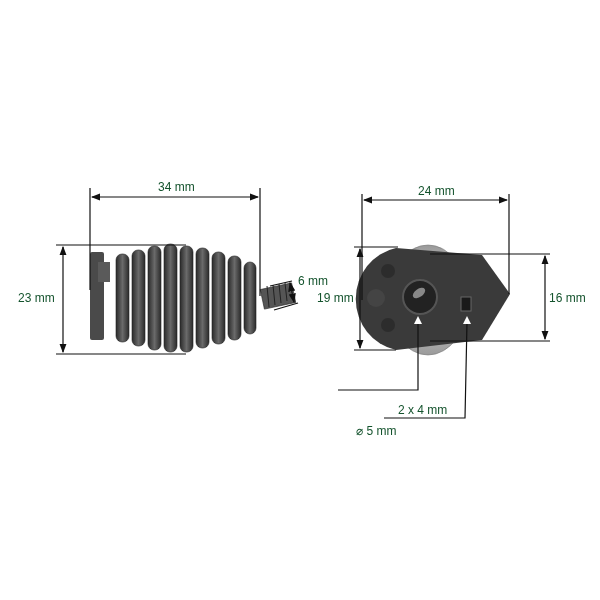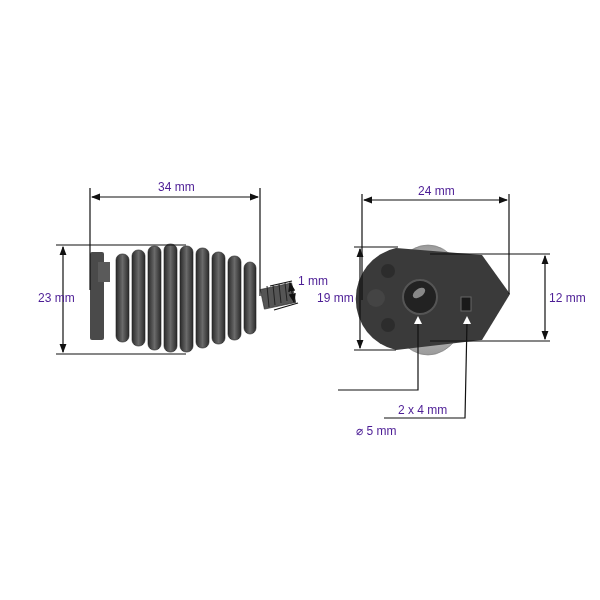--- a/index.html
+++ b/index.html
@@ -1,18 +1,18 @@
 <!DOCTYPE html>
 <html><head>
 <meta charset="utf-8">
 <style>
   html,body{margin:0;padding:0;background:#ffffff;}
   body{width:600px;height:600px;position:relative;overflow:hidden;font-family:"Liberation Sans",sans-serif;}
   svg{position:absolute;left:0;top:0;}
-  .lbl{position:absolute;font-size:12px;color:#4c1d95;white-space:nowrap;line-height:14px;}
+  .lbl{position:absolute;font-size:12px;color:#14532d;white-space:nowrap;line-height:14px;}
 </style>
 </head>
 <body>
 
 <svg width="600" height="600" viewBox="0 0 600 600">
   <defs>
     <marker id="ar" markerWidth="8" markerHeight="8" refX="7" refY="4" orient="auto">
       <path d="M0,1 L8,4 L0,7 Z" fill="#111"></path>
     </marker>
     <marker id="al" markerWidth="8" markerHeight="8" refX="1" refY="4" orient="auto">
@@ -101,20 +101,20 @@
     <polyline points="338,390 418,390 418,322"></polyline>
     <polyline points="384,418 465,418 467,322"></polyline>
   </g>
   <g fill="#fff" stroke="none">
     <path d="M418,316 L414,324 L422,324 Z"></path>
     <path d="M467,316 L463,324 L471,324 Z"></path>
   </g>
 </svg>
 
 <div class="lbl" style="left:158px;top:180px;">34 mm</div>
-<div class="lbl" style="left:18px;top:291px;margin-left:20px;">23 mm</div>
-<div class="lbl" style="left:298px;top:274px;">1 mm</div>
+<div class="lbl" style="left:18px;top:291px;">23 mm</div>
+<div class="lbl" style="left:298px;top:274px;">6 mm</div>
 
 <div class="lbl" style="left:418px;top:184px;">24 mm</div>
 <div class="lbl" style="left:317px;top:291px;">19 mm</div>
-<div class="lbl" style="left:549px;top:291px;">12 mm</div>
+<div class="lbl" style="left:549px;top:291px;">16 mm</div>
 <div class="lbl" style="left:356px;top:376px;margin-top:48px;">⌀ 5 mm</div>
 <div class="lbl" style="left:398px;top:403px;">2 x 4 mm</div>
 
 </body></html>

